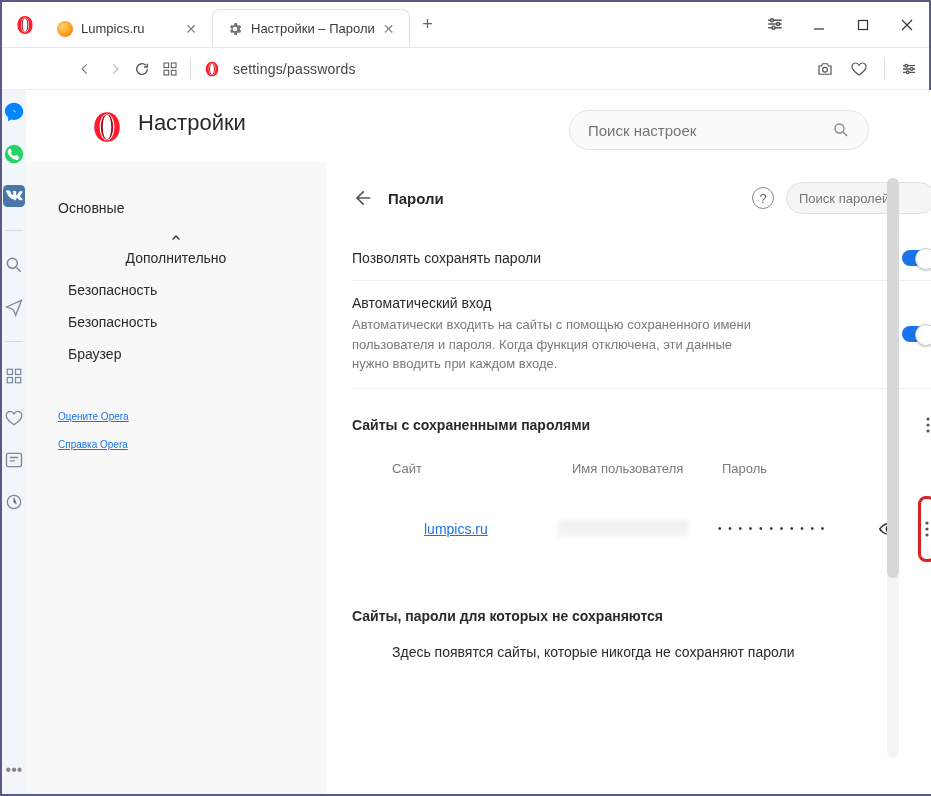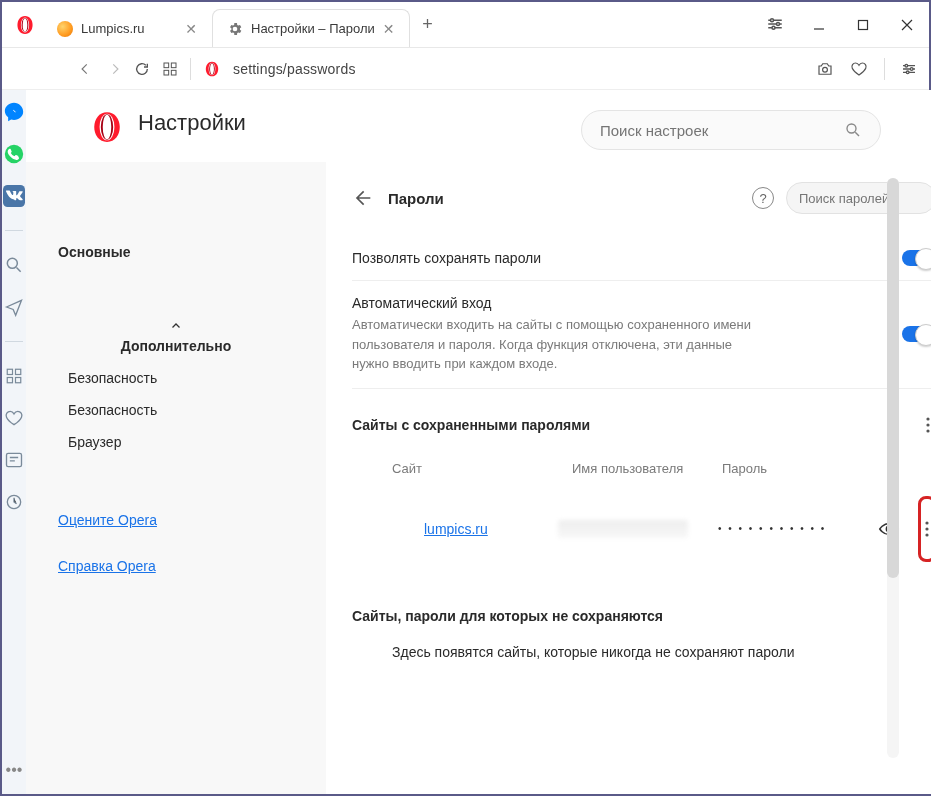--- a/index.html
+++ b/index.html
@@ -30,29 +30,29 @@
   .tb-right { margin-left: auto; display: flex; gap: 16px; align-items: center; color: #555; }
   
   .body-row { display: flex; height: calc(100% - 88px); }
   .rail { width: 42px; background: #f2f5f9; display: flex; flex-direction: column; align-items: center; padding-top: 10px; gap: 18px; color: #6a7a8a; position: relative; }
   .rail-item { width: 24px; height: 24px; display: flex; align-items: center; justify-content: center; cursor: pointer; }
   .rail-bottom { position: absolute; bottom: 12px; color: #888; }
   
   .content { flex: 1; display: flex; background: #fff; }
   .settings-header { position: absolute; left: 88px; top: 108px; display: flex; align-items: flex-start; gap: 14px; font-size: 22px; color: #2a2a2a; }
   .opera-big { width: 34px; height: 34px; }
-  .settings-search { position: absolute; right: 48px; top: 108px; width: 300px; height: 40px; border: 1px solid #e4e4e4; border-radius: 20px; display: flex; align-items: center; padding: 0 18px; color: #888; background: #fafafa; }
+  .settings-search { position: absolute; right: 60px; top: 108px; width: 300px; height: 40px; border: 1px solid #e4e4e4; border-radius: 20px; display: flex; align-items: center; padding: 0 18px; color: #888; background: #fafafa; }
   .settings-search input { border: none; outline: none; flex: 1; font-size: 15px; background: transparent; color: #333; }
   .panel-wrap { display: flex; width: 100%; margin-top: 72px; }
   .sidebar { width: 300px; background: #f8f8f8; padding: 30px 28px; font-size: 14px; }
   .sb-item { padding: 8px 4px; color: #2a2a2a; cursor: pointer; }
-  .sb-item.bold { font-weight: 700; margin-top: 44px; }
+  .sb-item.bold { font-weight: 400; }
   .sb-advanced { display: flex; align-items: center; gap: 6px; flex-direction: column; }
   .sb-sub { margin-left: 10px; color: #2a2a2a; font-weight: 400; }
-  .sb-link { color: #1a73e8; text-decoration: underline; cursor: pointer; margin-top: 18px; display: block; padding: 6px 4px; font-size: 14px; }
+  .sb-link { color: #1a73e8; text-decoration: underline; cursor: pointer; margin-top: 5px; display: block; padding: 6px 4px; font-size: 10px; }
   .main { flex: 1; padding: 20px 40px 20px 26px; background: #fff; overflow-y: auto; position: relative; }
   .panel-header { display: flex; align-items: center; gap: 16px; margin-bottom: 22px; }
   .back-arrow { color: #555; cursor: pointer; font-size: 18px; }
   .panel-title { font-size: 15px; font-weight: 600; color: #2a2a2a; }
   .panel-header-right { margin-left: auto; display: flex; align-items: center; gap: 12px; }
   .help-icon { width: 22px; height: 22px; border: 1.5px solid #888; border-radius: 50%; display: flex; align-items: center; justify-content: center; font-size: 13px; color: #666; cursor: pointer; }
   .pwd-search { width: 150px; height: 32px; border: 1px solid #e2e2e2; border-radius: 16px; display: flex; align-items: center; padding: 0 12px; background: #f5f5f5; }
   .pwd-search input { border: none; outline: none; flex: 1; background: transparent; font-size: 13px; }
   .row { display: flex; align-items: center; padding: 14px 0; border-bottom: 1px solid #eee; }
   .row:last-of-type { border-bottom: none; }

